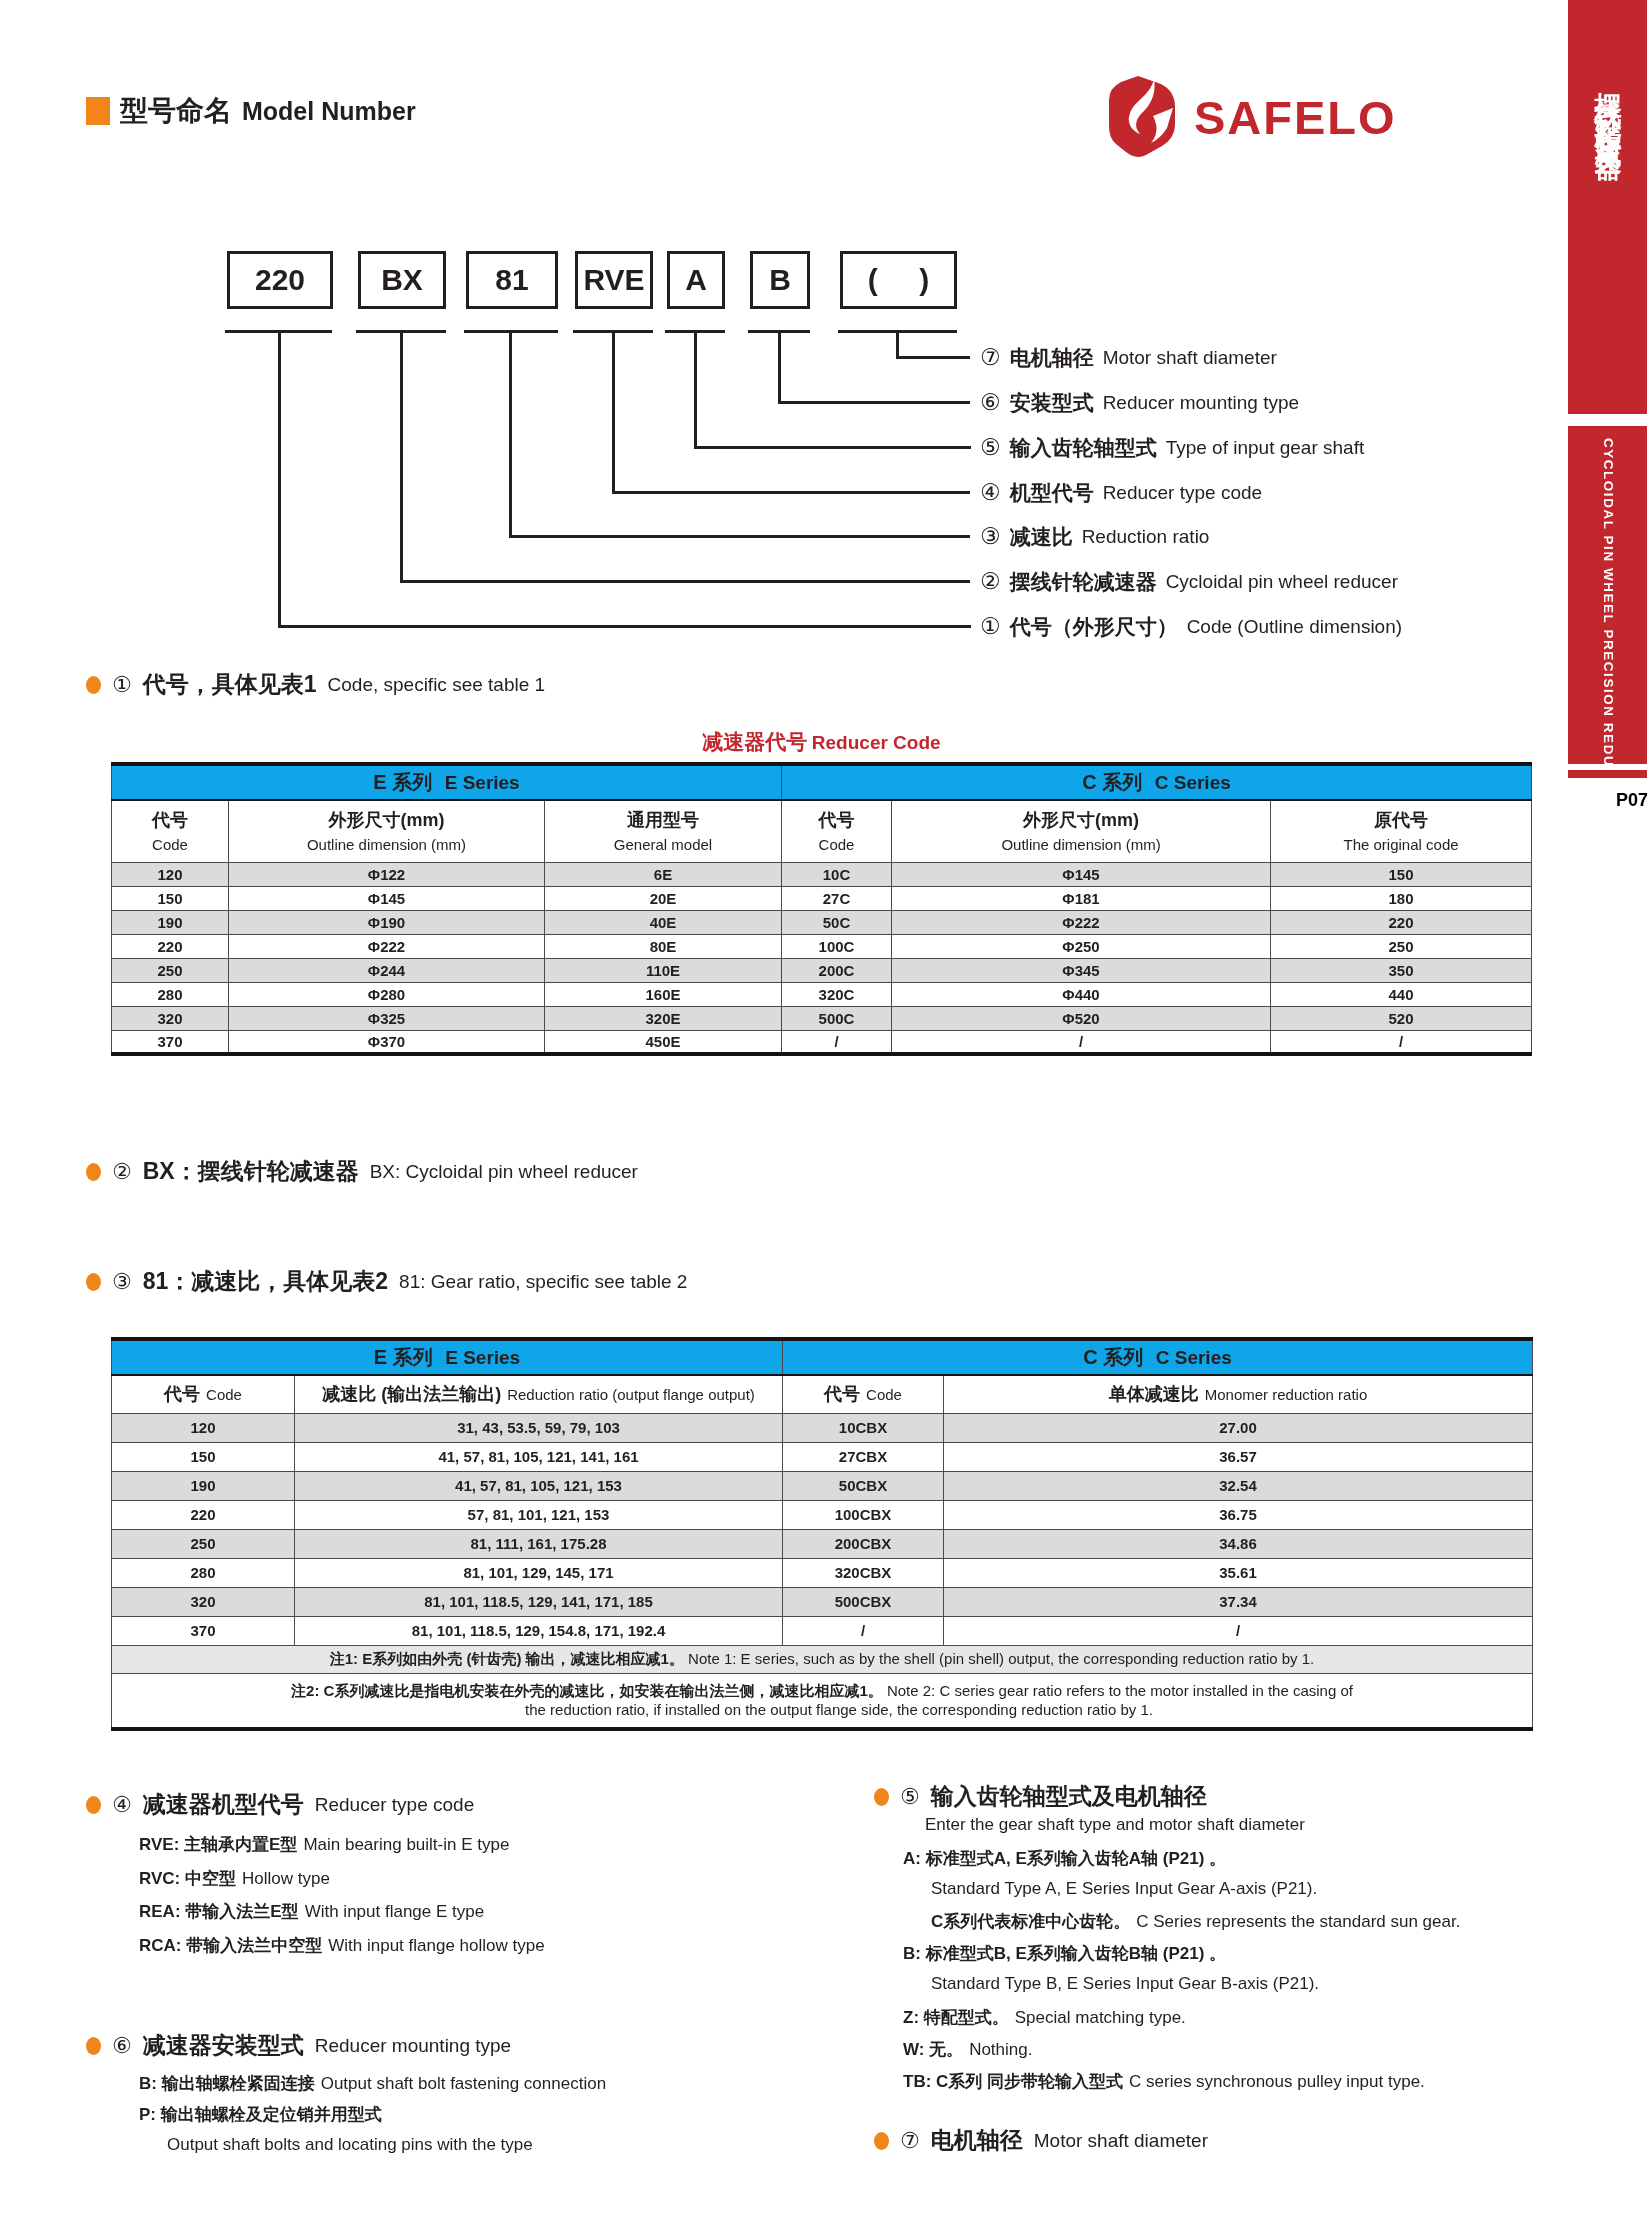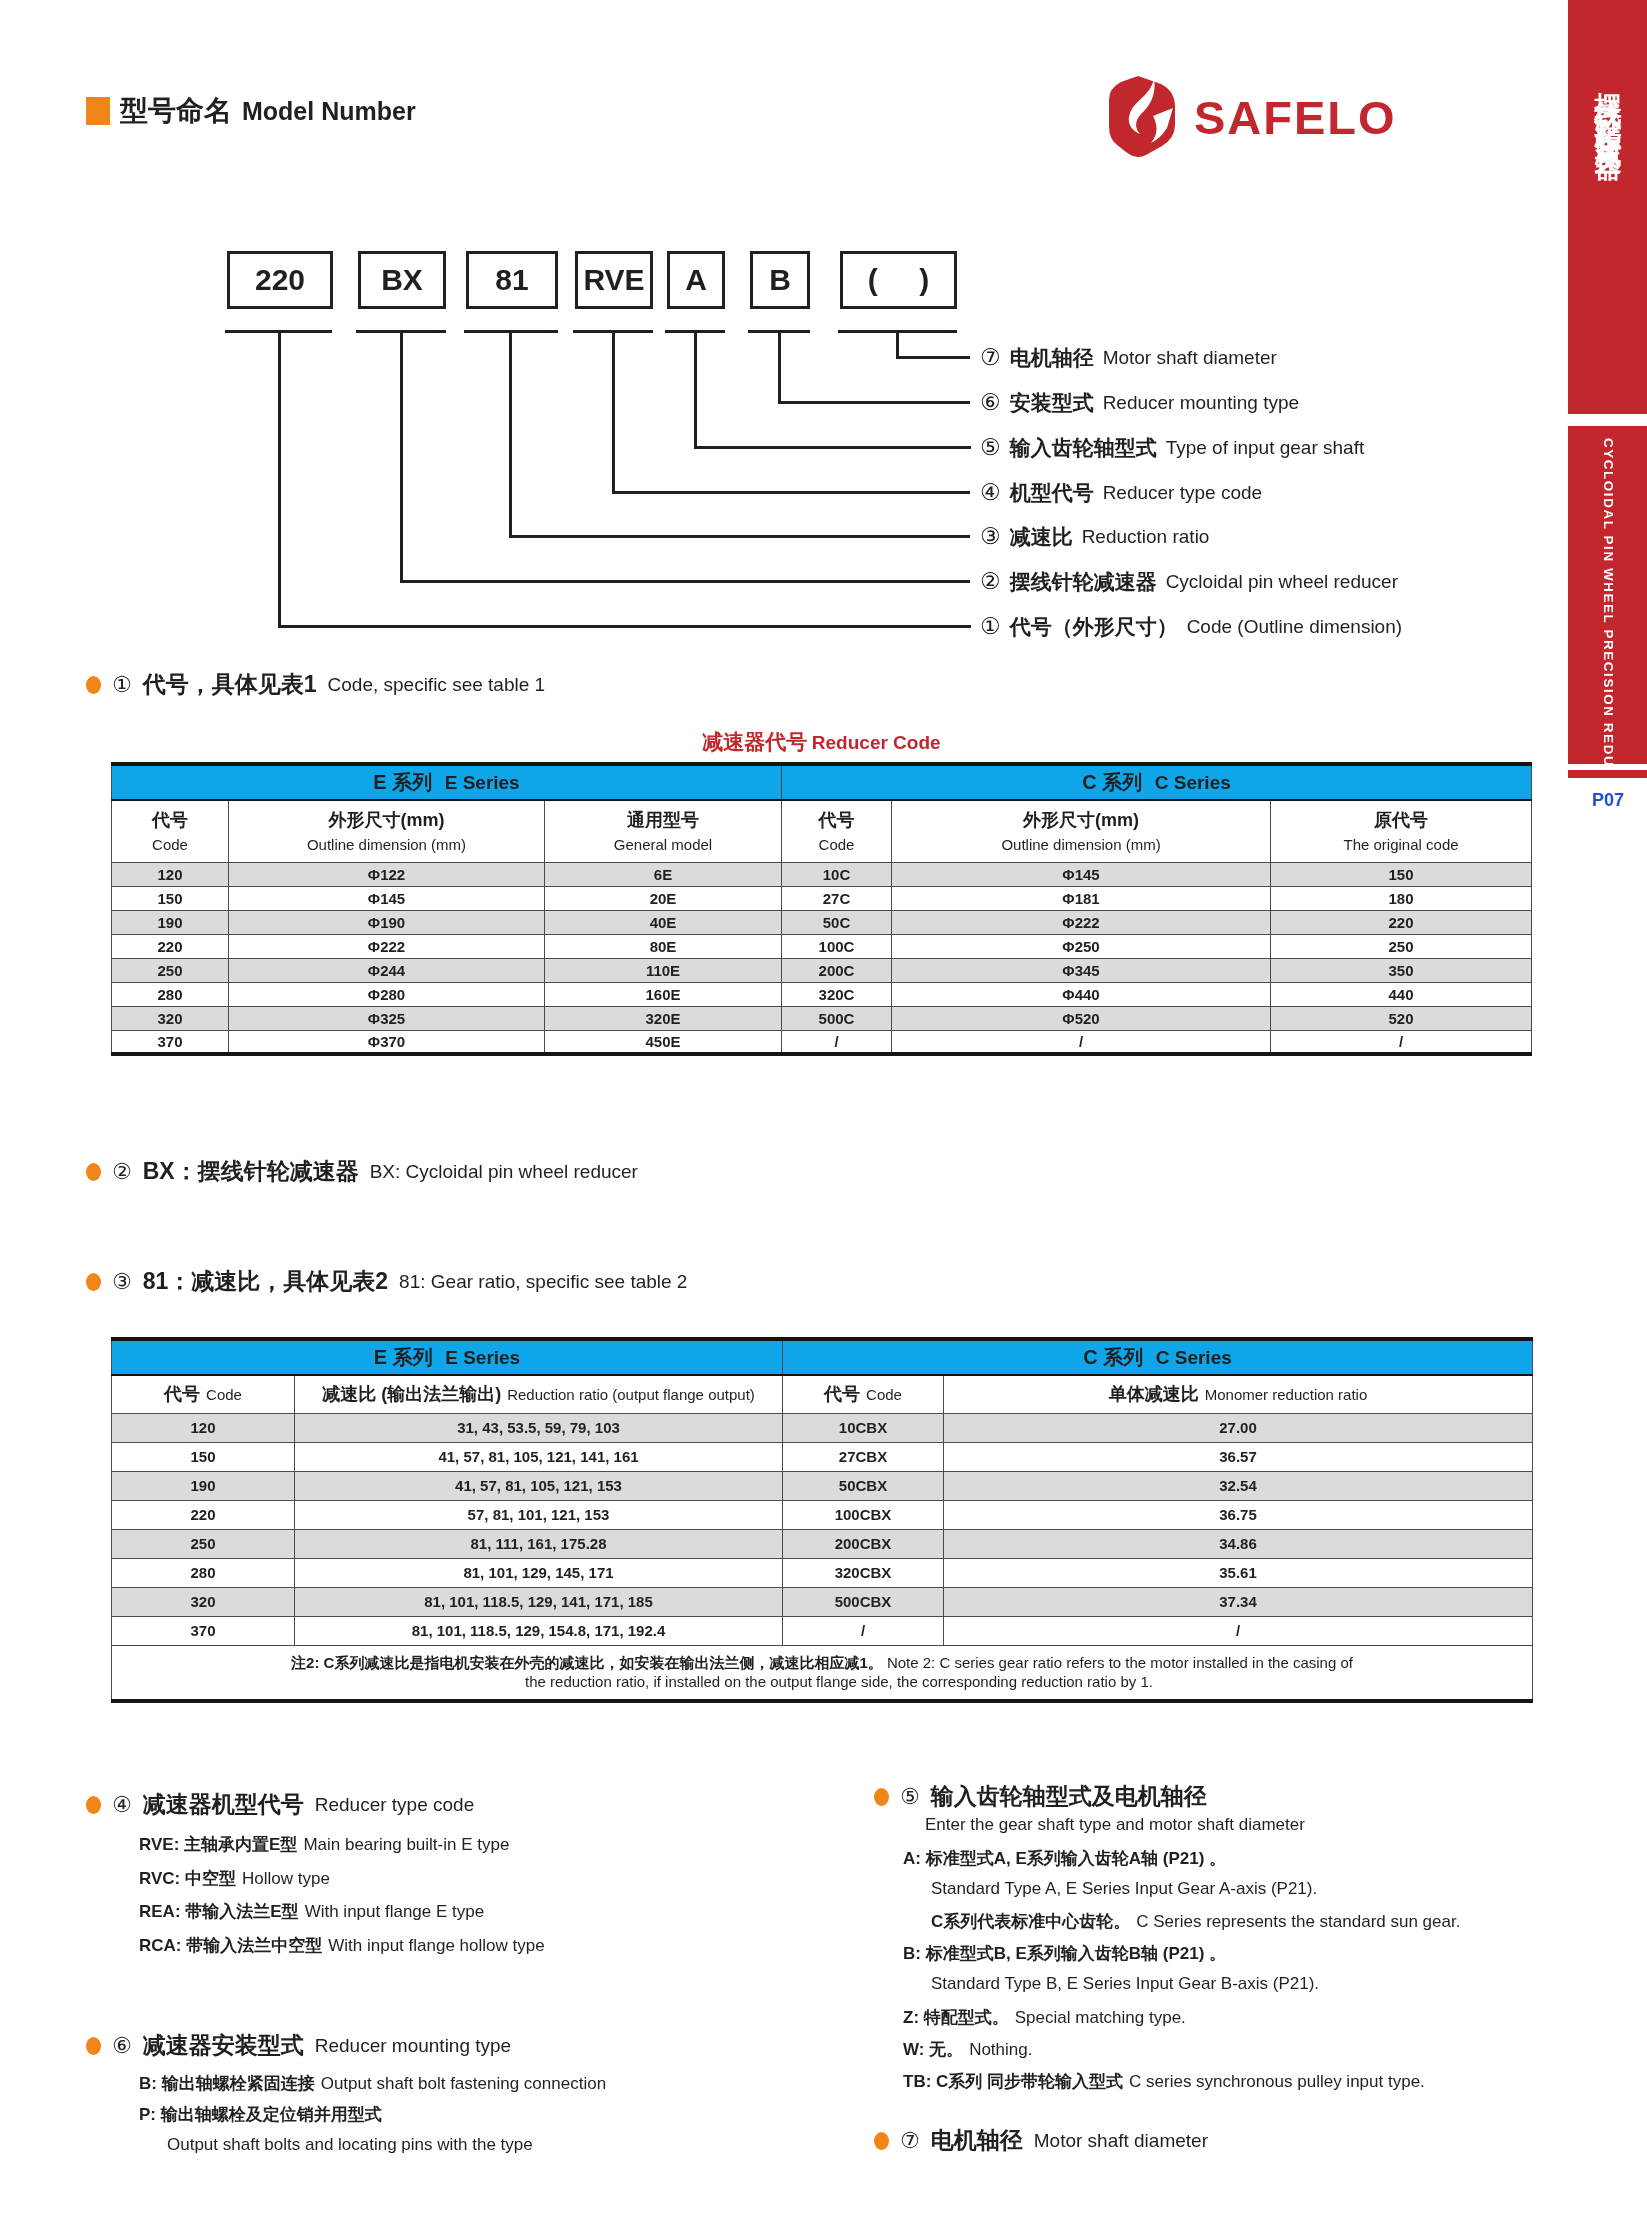--- a/index.html
+++ b/index.html
@@ -11,21 +11,21 @@
   .sqr{width:24px;height:28px;background:#f08519;}
   .pgtitle .cn{font-size:28px;font-weight:bold;}
   .pgtitle .en{font-size:25px;font-weight:bold;}
   .logo-text{font-size:47px;font-weight:800;color:#c1272d;letter-spacing:2px;font-style:normal;}
   
   .sideblock{background:#c1272d;}
   .side-cn{writing-mode:vertical-rl;text-orientation:upright;color:#fff;font-weight:bold;
            font-size:27px;letter-spacing:8px;margin:0 auto;}
   .side-en{writing-mode:vertical-rl;color:#fff;font-weight:bold;font-size:13.4px;
            letter-spacing:1.6px;margin:0 auto;white-space:nowrap;}
-  .pno{color:#1d4ed8;font-weight:bold;font-size:18px;text-align:center;}
+  .pno{color:#000000;font-weight:bold;font-size:18px;text-align:right;}
   
   .mbox{border:3px solid #231f20;text-align:center;font-weight:bold;font-size:30px;line-height:52px;}
   .uline{height:3px;background:#231f20;}
   .vline{width:3px;background:#231f20;}
   .hline{height:3px;background:#231f20;}
   .callout{display:flex;align-items:center;gap:9px;white-space:nowrap;height:27px;}
   .callout .num{font-size:23px;}
   .callout .cn{font-size:21px;font-weight:bold;}
   .callout .en{font-size:19px;}
   
@@ -368,20 +368,26 @@
           <td>37.34</td>
         </tr>
       <tr style="height:29px;">
           <td>370</td>
           <td>81, 101, 118.5, 129, 154.8, 171, 192.4</td>
           <td>/</td>
           <td>/</td>
         </tr>
     </tbody>
     <tbody>
+      <tr class="notegray" style="height:28px;">
+        <td class="notecell" colspan="4">
+          <span class="cn">注1: E系列如由外壳 (针齿壳) 输出，减速比相应减1。</span>
+          <span class="en">Note 1: E series, such as by the shell (pin shell) output, the corresponding reduction ratio by 1.</span>
+        </td>
+      </tr>
       <tr style="height:56px;">
         <td class="notecell" colspan="4">
           <div>
             <span class="cn">注2: C系列减速比是指电机安装在外壳的减速比，如安装在输出法兰侧，减速比相应减1。</span>
             <span class="en">Note 2: C series gear ratio refers to the motor installed in the casing of</span>
           </div>
           <div class="note2sub">the reduction ratio, if installed on the output flange side, the corresponding reduction ratio by 1.</div>
         </td>
       </tr>
     </tbody>

